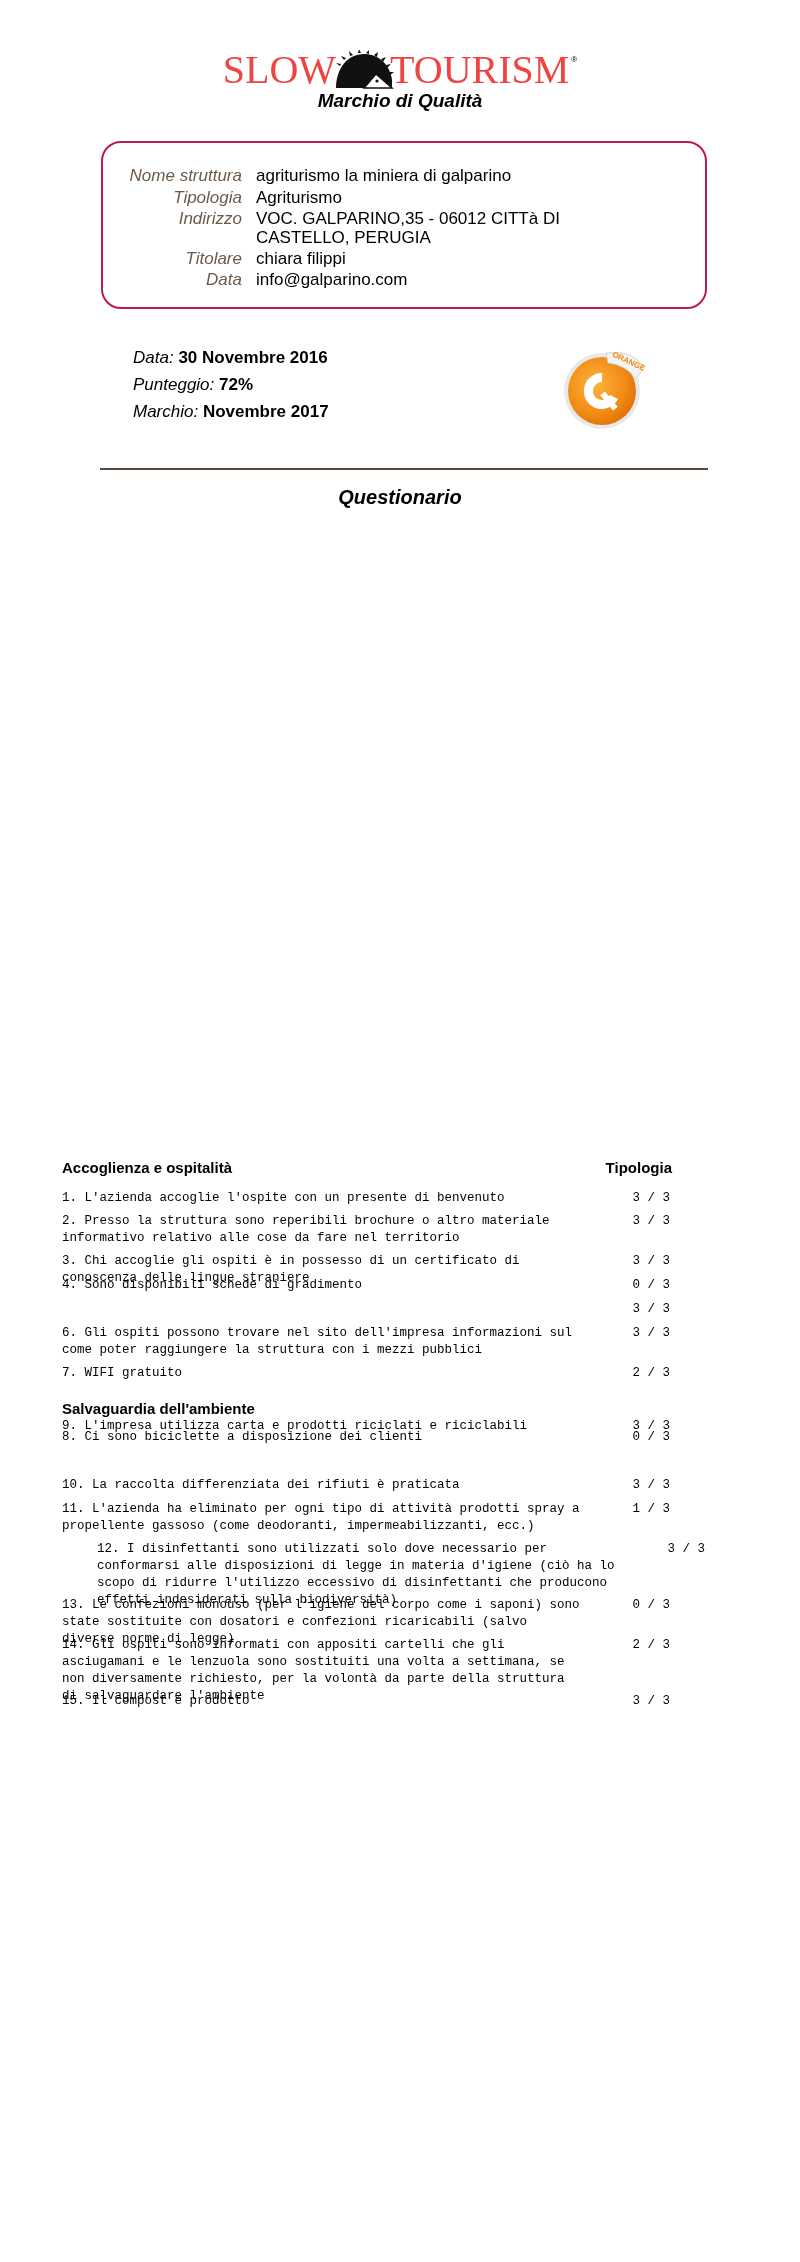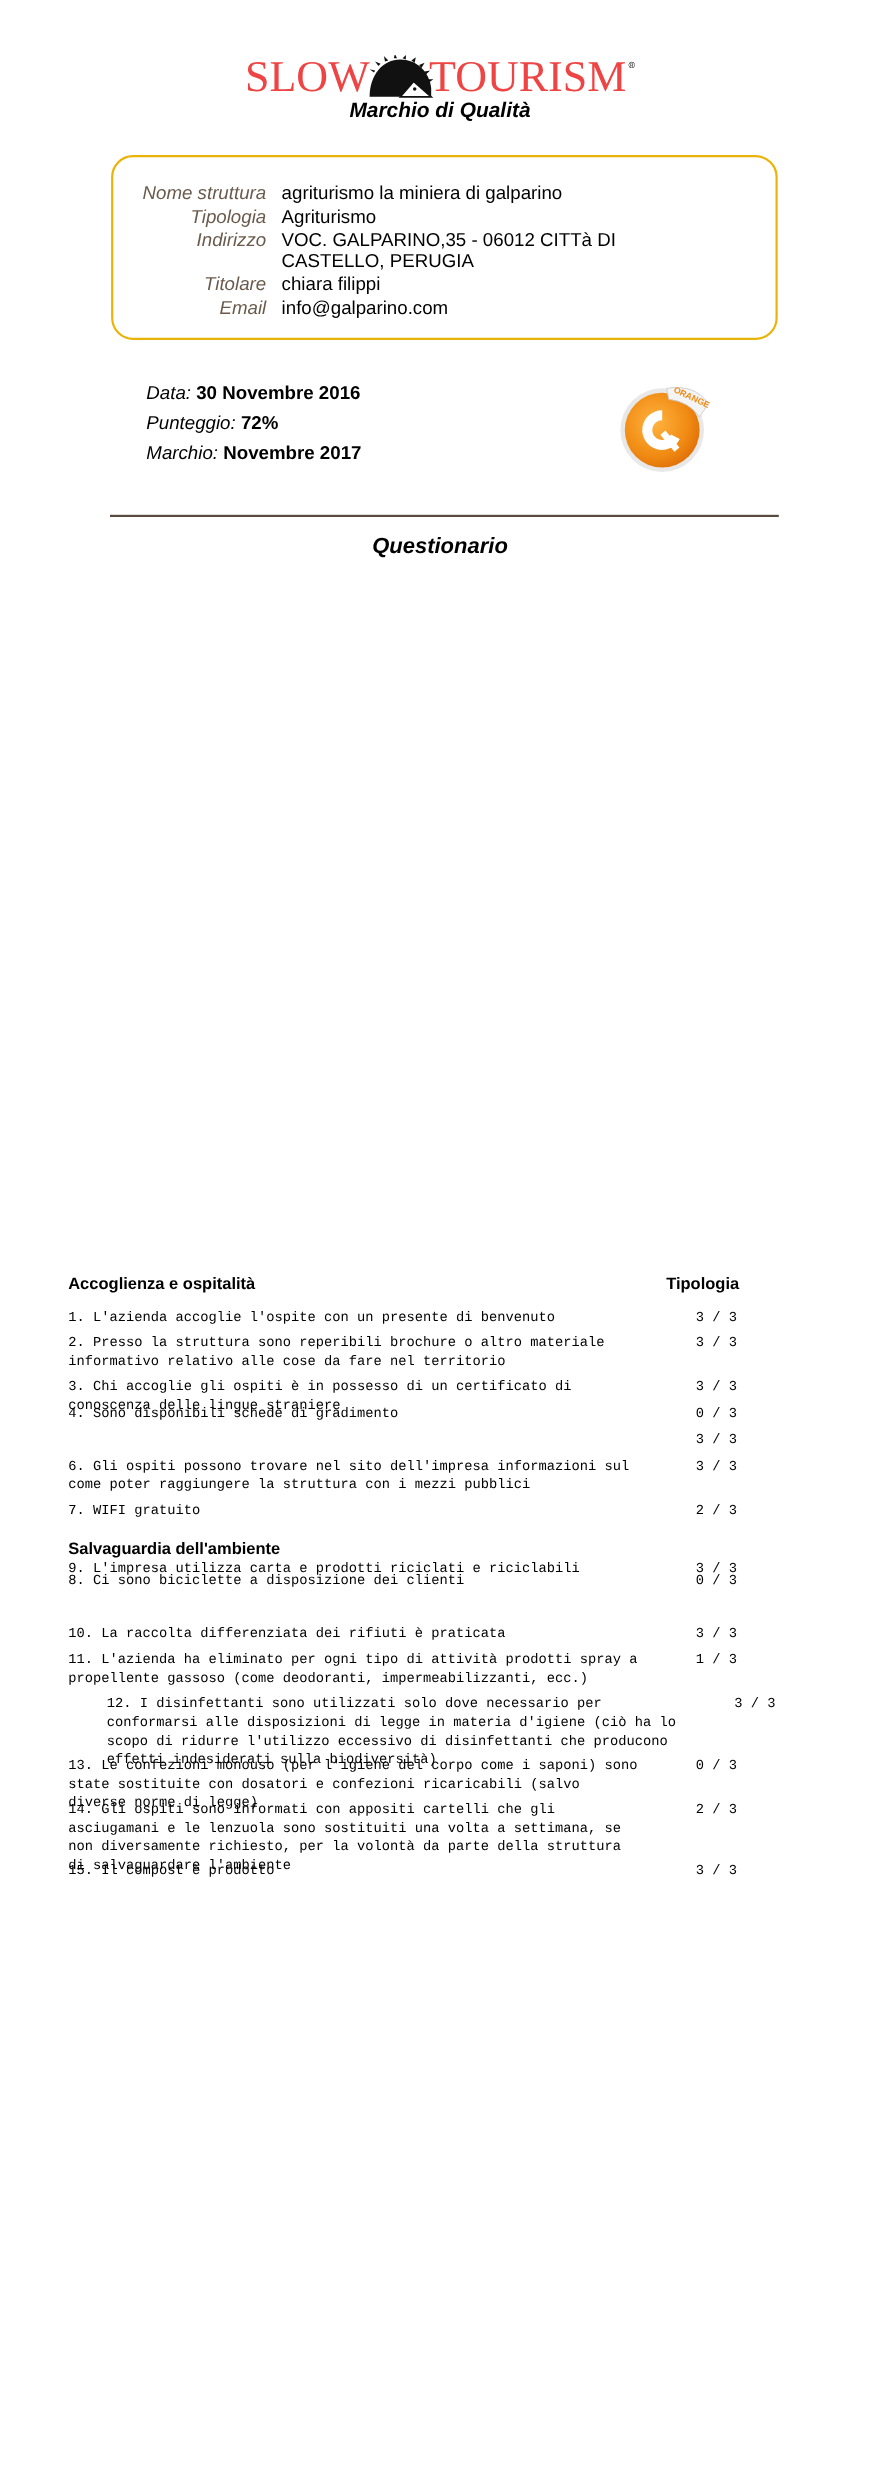--- a/index.html
+++ b/index.html
@@ -5,21 +5,21 @@
     html, body { margin: 0; padding: 0; background: #ffffff; }
     body { width: 800px; height: 2262px; position: relative; font-family: "Liberation Sans", sans-serif; color: #000; overflow: hidden; }
 
     .logo { position: absolute; left: 0; top: 50px; width: 800px; text-align: center; }
     .logo-row { display: inline-flex; align-items: flex-end; position: relative; }
     .logo-text { font-family: "Liberation Serif", serif; font-size: 40px; letter-spacing: 0px; line-height: 40px; color: #ef4444; }
     .hedgehog { width: 66px; height: 40px; display: inline-block; position: relative; margin: 0 -6px; }
     .reg { font-family: "Liberation Sans", sans-serif; font-size: 8px; position: relative; top: -26px; margin-left: 2px; }
     .subtitle { position: absolute; left: 0; width: 800px; top: 90px; text-align: center; font-size: 19px; font-weight: bold; font-style: italic; }
 
-    .info-box { position: absolute; left: 101px; top: 141px; width: 606px; height: 168px; border: 2px solid #eab308; border-radius: 20px; box-sizing: border-box; }
+    .info-box { position: absolute; left: 101px; top: 141px; width: 606px; height: 168px; border: 2px solid #be185d; border-radius: 20px; box-sizing: border-box; }
     .info-row { position: absolute; left: 0; width: 100%; font-size: 17px; line-height: 19px; }
     .info-label { position: absolute; right: 463px; text-align: right; font-style: italic; color: #6a5a4c; white-space: nowrap; }
     .info-value { position: absolute; left: 153px; width: 420px; color: #000; }
 
     .meta { position: absolute; left: 133px; font-size: 17px; }
     .meta .k { font-style: italic; }
     .meta .v { font-weight: bold; }
 
     .badge { position: absolute; left: 562px; top: 345px; width: 86px; height: 86px; }
 
@@ -73,21 +73,21 @@
   </div>
   <div class="info-row" style="top:66px;">
     <span class="info-label">Indirizzo</span>
     <span class="info-value" style="width:400px;">VOC. GALPARINO,35 - 06012 CITTà DI CASTELLO, PERUGIA</span>
   </div>
   <div class="info-row" style="top:106px;">
     <span class="info-label">Titolare</span>
     <span class="info-value">chiara filippi</span>
   </div>
   <div class="info-row" style="top:127px;">
-    <span class="info-label">Email</span>
+    <span class="info-label">Data</span>
     <span class="info-value">info@galparino.com</span>
   </div>
 </div>
 
 <div class="meta" style="top:348px;">
   <span class="k">Data:</span>
   <span class="v">30 Novembre 2016</span>
 </div>
 <div class="meta" style="top:375px;">
   <span class="k">Punteggio:</span>

